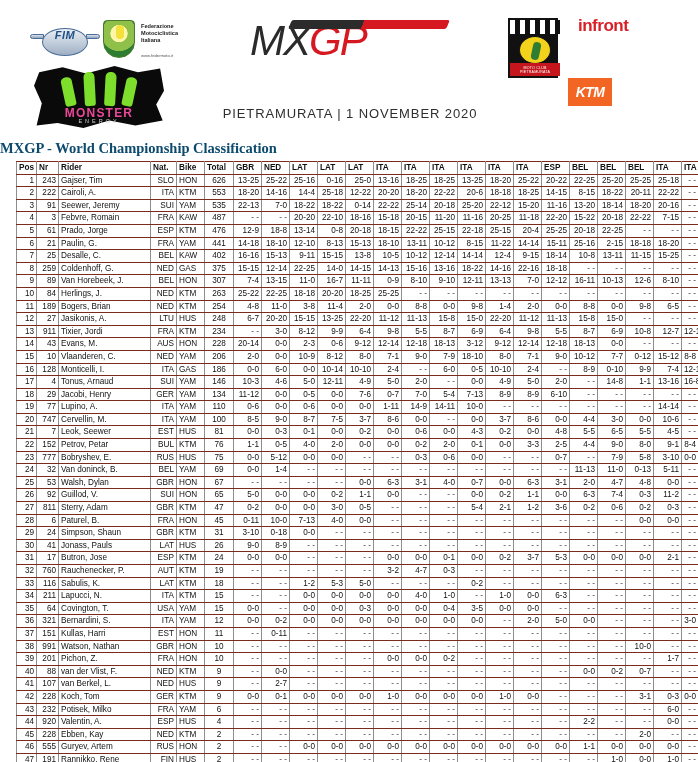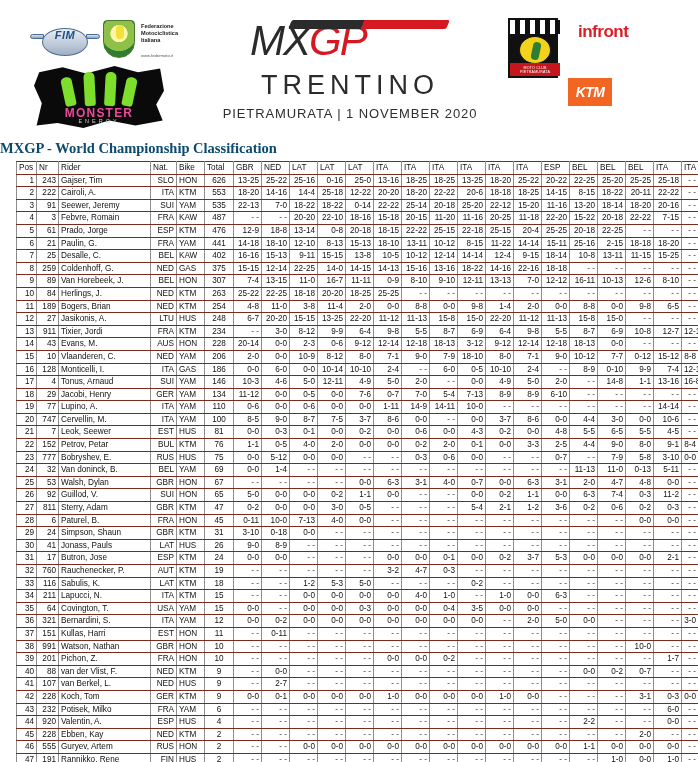--- a/index.html
+++ b/index.html
@@ -131,21 +131,21 @@
   .club-band {
     position:absolute; left:0; bottom:0; width:50px; height:13px;
     background:#c4161c;
   }
   .club-band-t {
     position:absolute; left:0; bottom:2px; width:50px; text-align:center;
     font-size:3.6px; color:#fff; letter-spacing:.2px;
   }
 
   
-  .infront { left: 578px; top: 22px; width: 84px; height: 26px; }
+  .infront { left: 578px; top: 16px; width: 84px; height: 26px; }
   .infront-t {
     font-size: 17px; font-weight: bold; color: #d81f26; letter-spacing: -.5px;
   }
 
   
   .ktm { left: 568px; top: 78px; width: 44px; height: 28px; }
   .ktm-box {
     width: 44px; height: 28px; background: #f26522;
     display:flex; align-items:center; justify-content:center;
   }
@@ -178,21 +178,21 @@
     height: 11.6px;
     line-height: 11.6px;
     white-space: nowrap;
     overflow: hidden;
     font-weight: normal;
   }
   table.cls thead th {
     border-top: 1px solid #7a2b1e;
     border-bottom: 1px solid #7a2b1e;
     text-align: left;
-    font-weight: normal;
+    font-weight: bold;
   }
   table.cls tbody td { background: #fff; }
   .c-pos  { width: 20px; text-align: right; }
   .c-nr   { width: 22px; text-align: right; }
   .c-rider{ width: 92px; text-align: left; }
   .c-nat  { width: 26px; text-align: right; }
   .c-bike { width: 28px; text-align: left; }
   .c-total{ width: 29px; text-align: center; font-weight: bold; }
   .c-race { width: 28px; text-align: right; }
   .c-narrow { width: 17px; text-align: right; }
@@ -235,21 +235,20 @@
       </div>
       <div class="monster-word">MONSTER</div>
       <div class="monster-sub">ENERGY</div>
     </div>
 
     <div class="logo mxgp">
       <div class="mxgp-swoosh"></div>
       <div class="mxgp-word"><span class="mx">MX</span><span class="gp">GP</span></div>
     </div>
 
-    <div class="trentino">TRENTINO</div>
     <div class="subtitle">PIETRAMURATA | 1 NOVEMBER 2020</div>
 
     <div class="logo club">
       <div class="club-box">
         <div class="club-flag"></div>
         <div class="club-disc"></div>
         <div class="club-band"></div>
         <div class="club-band-t">MOTO CLUB PIETRAMURATA</div>
       </div>
     </div>

